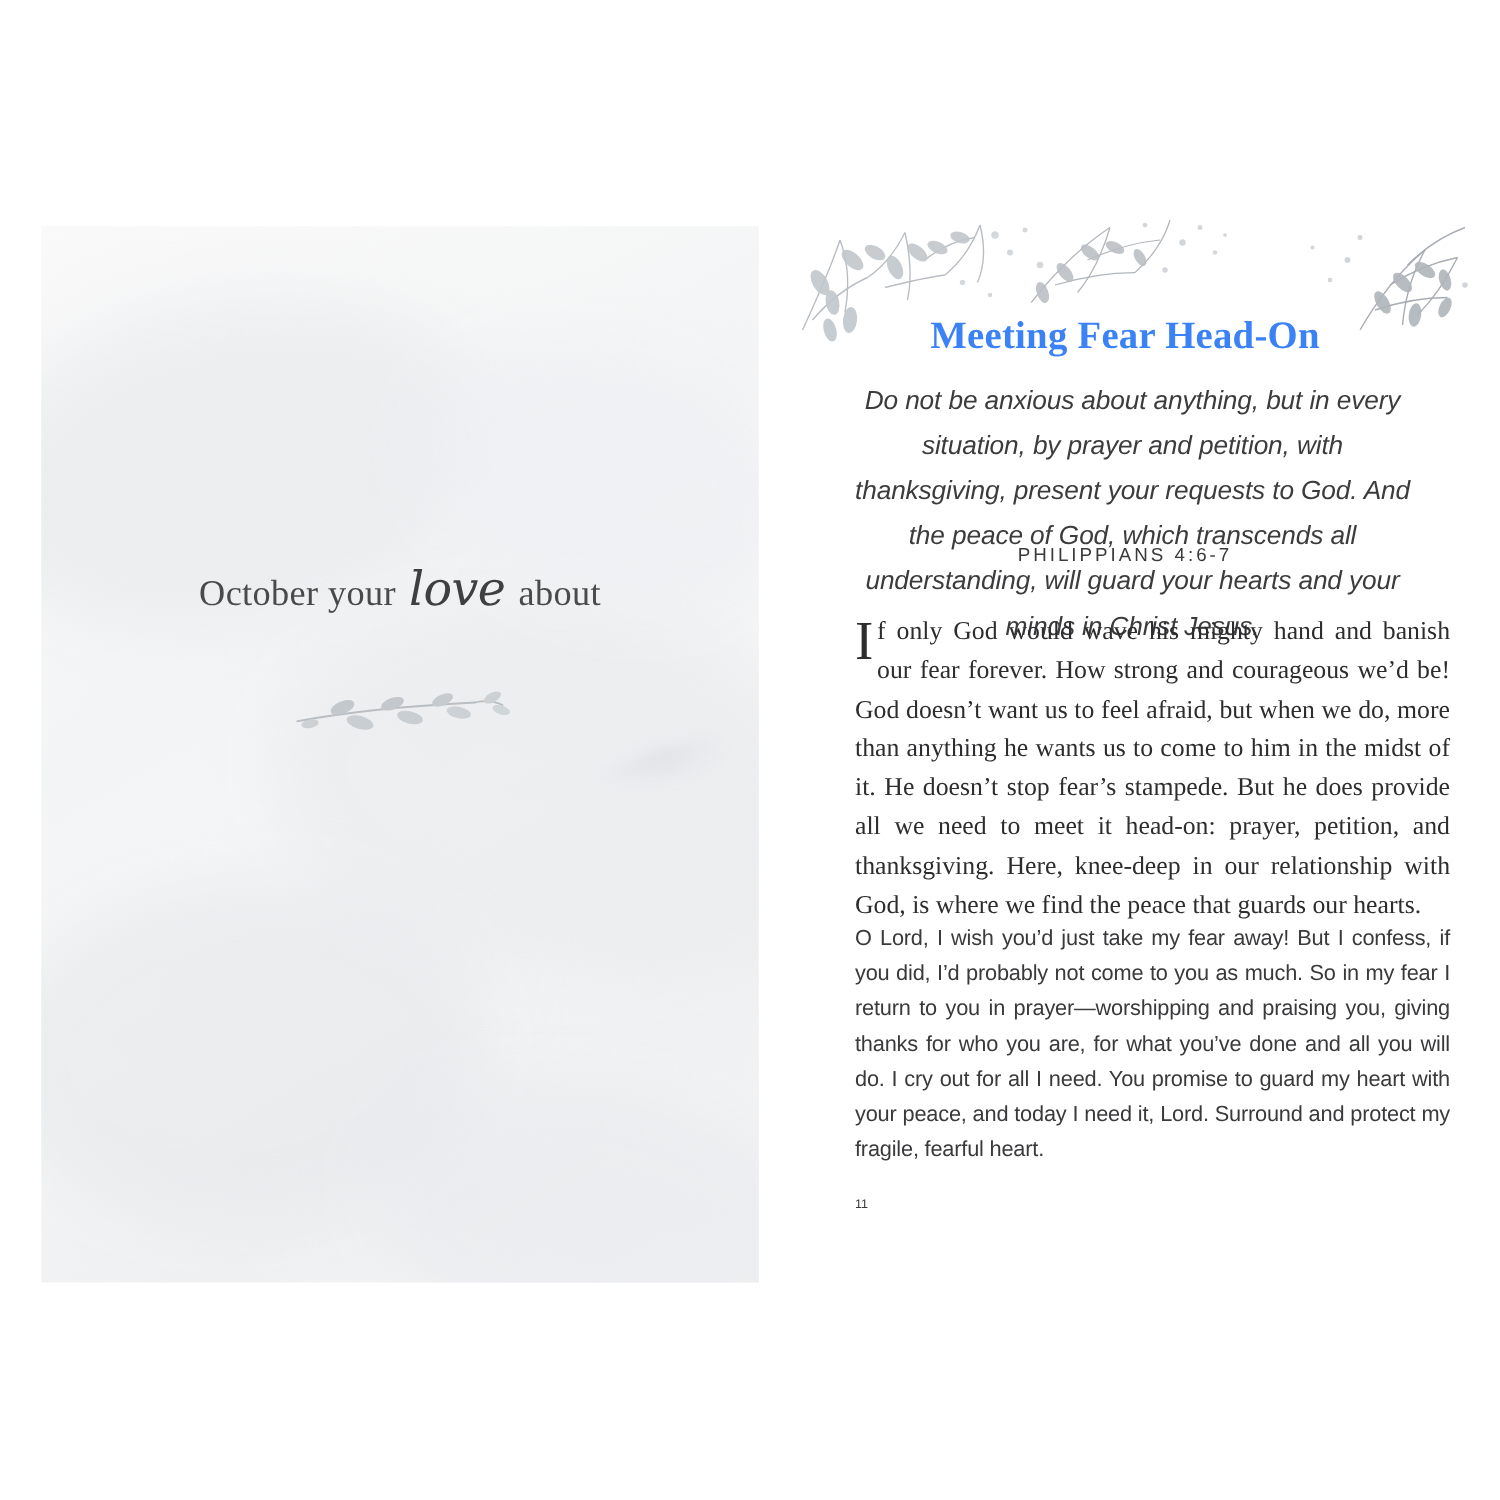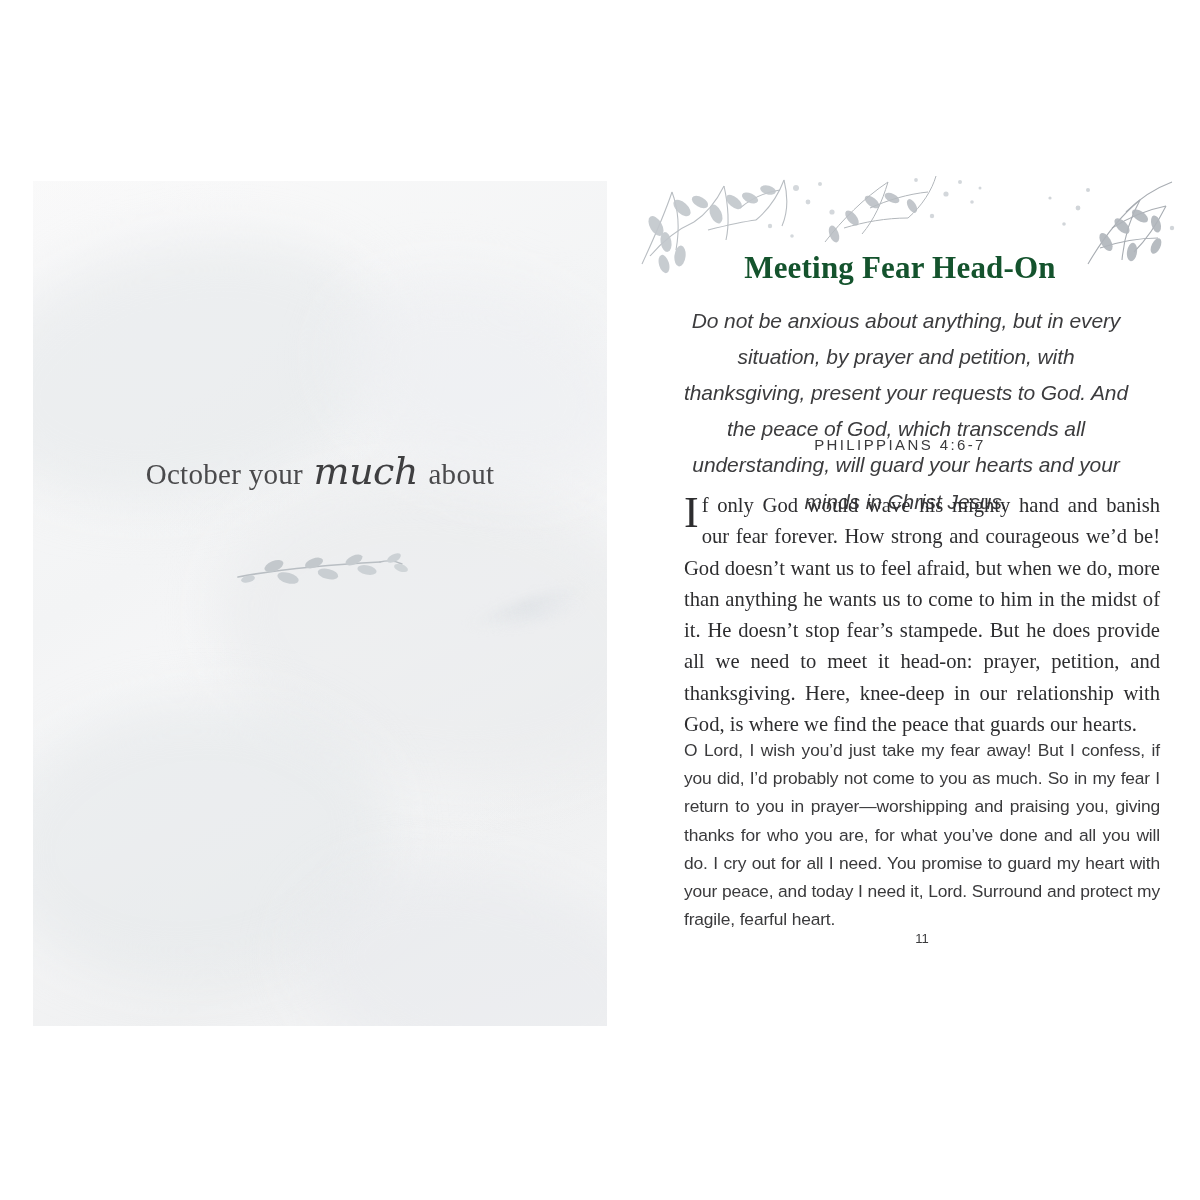--- a/index.html
+++ b/index.html
@@ -105,21 +105,21 @@
   }
   .chapter-title {
     position: absolute;
     left: 0;
     right: 0;
     top: 82px;
     text-align: center;
     font-family: "Liberation Serif", serif;
     font-weight: bold;
     font-size: 31px;
-    color: #14532d;
+    color: #3b82f6;
     letter-spacing: 0.2px;
   }
   .epigraph {
     position: absolute;
     left: 60px;
     right: 48px;
     top: 135px;
     text-align: center;
     font-family: "Liberation Sans", sans-serif;
     font-style: italic;
@@ -169,44 +169,43 @@
     line-height: 1.62;
     color: #3a3a3c;
     text-align: justify;
     letter-spacing: -0.15px;
   }
 
   .page-number {
     position: absolute;
     left: 64px;
     right: 20px;
-    top: 763px;
-    text-align: center;
+    top: 790px;
     font-family: "Liberation Sans", sans-serif;
-    font-size: 13px;
+    font-size: 10px;
     color: #3a3a3c;
   }
 </style>
 </head>
 <body>
 
 <div class="spread">
 
   <div class="left-page">
     <div class="wash wash-a"></div>
     <div class="wash wash-b"></div>
     <div class="wash wash-c"></div>
     <div class="wash wash-d"></div>
     <div class="wash wash-e"></div>
     <div class="streak streak-1"></div>
     <div class="streak streak-2"></div>
 
     <div class="quote-block">
       <div class="quote-line">
-        <span>October your </span><span class="quote-script">much</span><span> about</span>
+        <span>October your </span><span class="quote-script">love</span><span> about</span>
       </div>
     </div>
 
     <div class="sprig">
       <svg width="180" height="40" viewBox="0 0 180 40" fill="none">
         <path d="M8 26 C40 20, 90 14, 150 11" stroke="#b9bec3" stroke-width="1.7" fill="none" stroke-linecap="round"></path>
         <path d="M150 11 C158 9, 166 10, 172 13" stroke="#b9bec3" stroke-width="1.4" fill="none" stroke-linecap="round"></path>
         <ellipse cx="44" cy="15" rx="10" ry="5" fill="#c3c8cc" transform="rotate(-22 44 15)"></ellipse>
         <ellipse cx="58" cy="27" rx="11" ry="5.2" fill="#c9ced2" transform="rotate(16 58 27)"></ellipse>
         <ellipse cx="84" cy="12" rx="9.5" ry="4.6" fill="#c3c8cc" transform="rotate(-20 84 12)"></ellipse>

